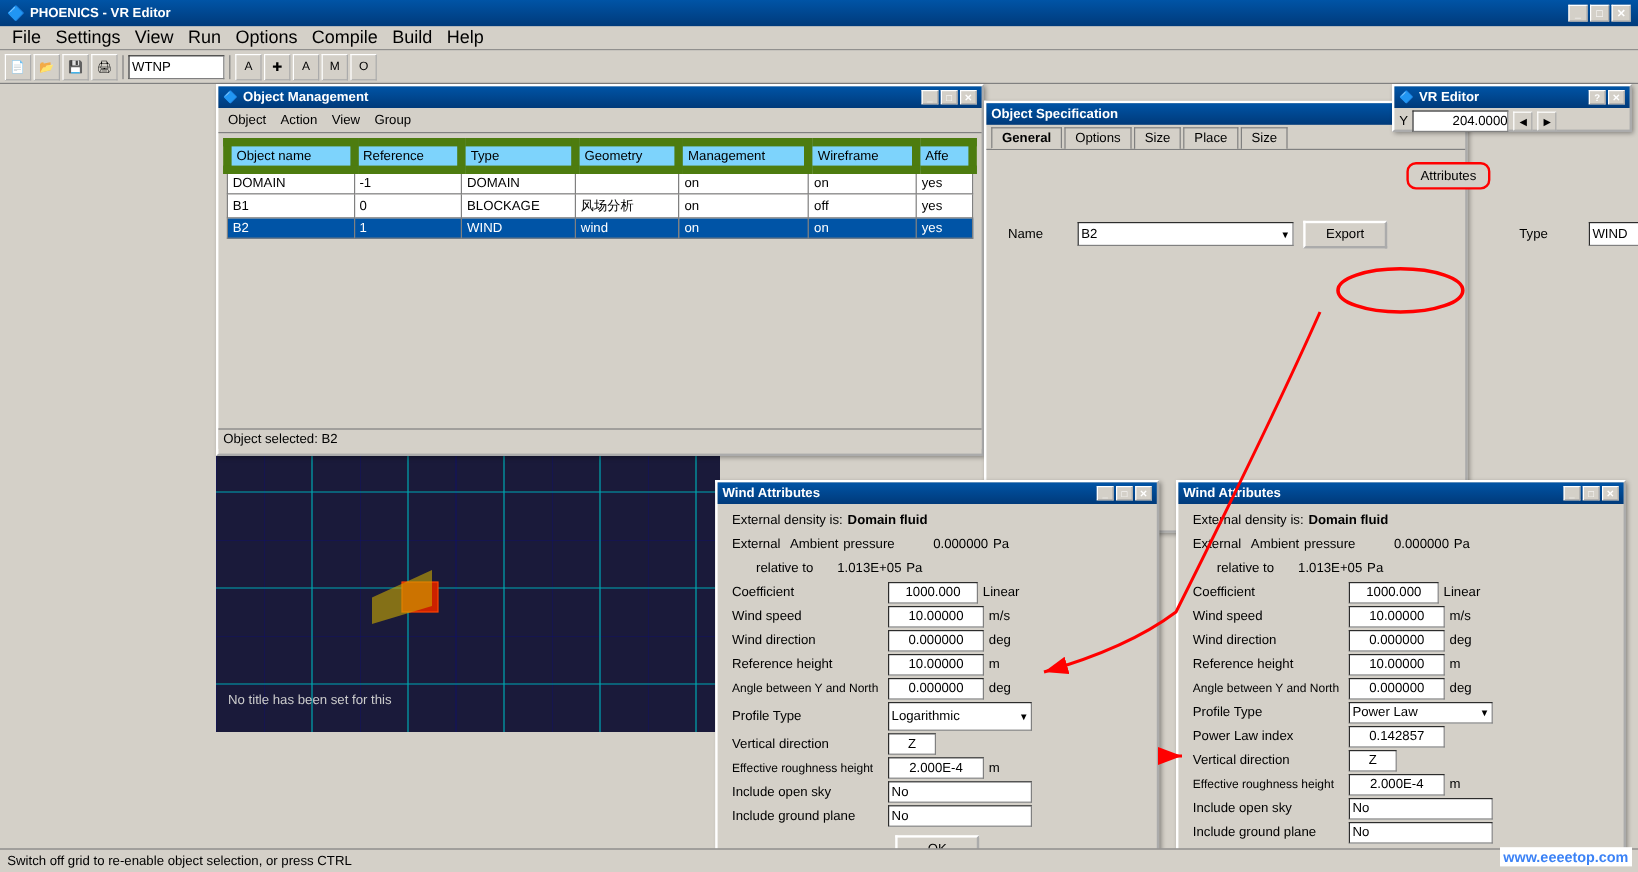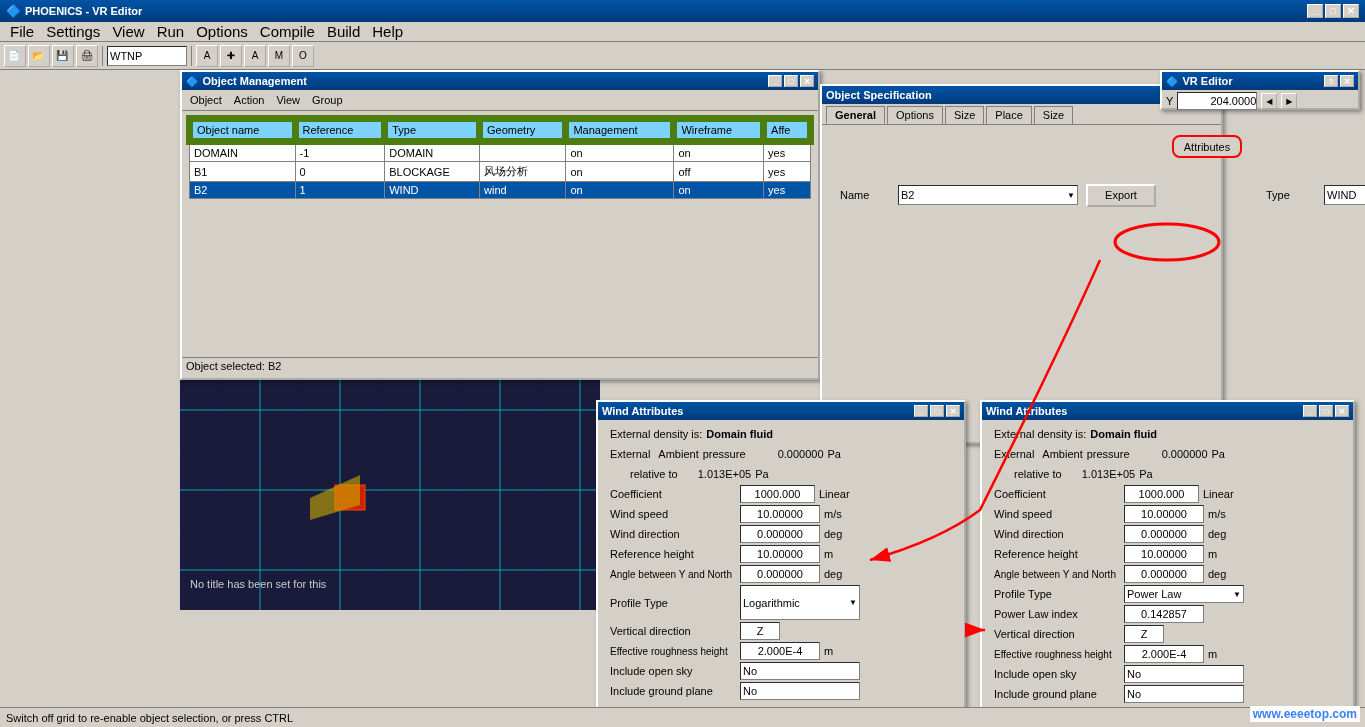--- a/index.html
+++ b/index.html
@@ -341,21 +341,21 @@
         </div>
 
         <div class="wind-row">
           <span style="min-width:130px; font-size:10px;">Angle between Y and North</span>
           <input type="text" class="wind-input" value="0.000000" style="">
           <span style="margin-left:4px;">deg</span>
         </div>
 
         <div class="wind-row">
           <span style="min-width:130px;">Profile Type</span>
-          <div class="form-dropdown" style="width:95px; background:white; border:1px inset #808080; height:35px;">
+          <div class="form-dropdown" style="width:95px; background:white; border:1px inset #808080; height:24px;">
             <span>Logarithmic</span>
             <span class="dropdown-arrow">▼</span>
           </div>
         </div>
 
         <div class="wind-row">
           <span style="min-width:130px;">Vertical direction</span>
           <input type="text" class="wind-input" value="Z" style="width: 40px;">
         </div>
 

